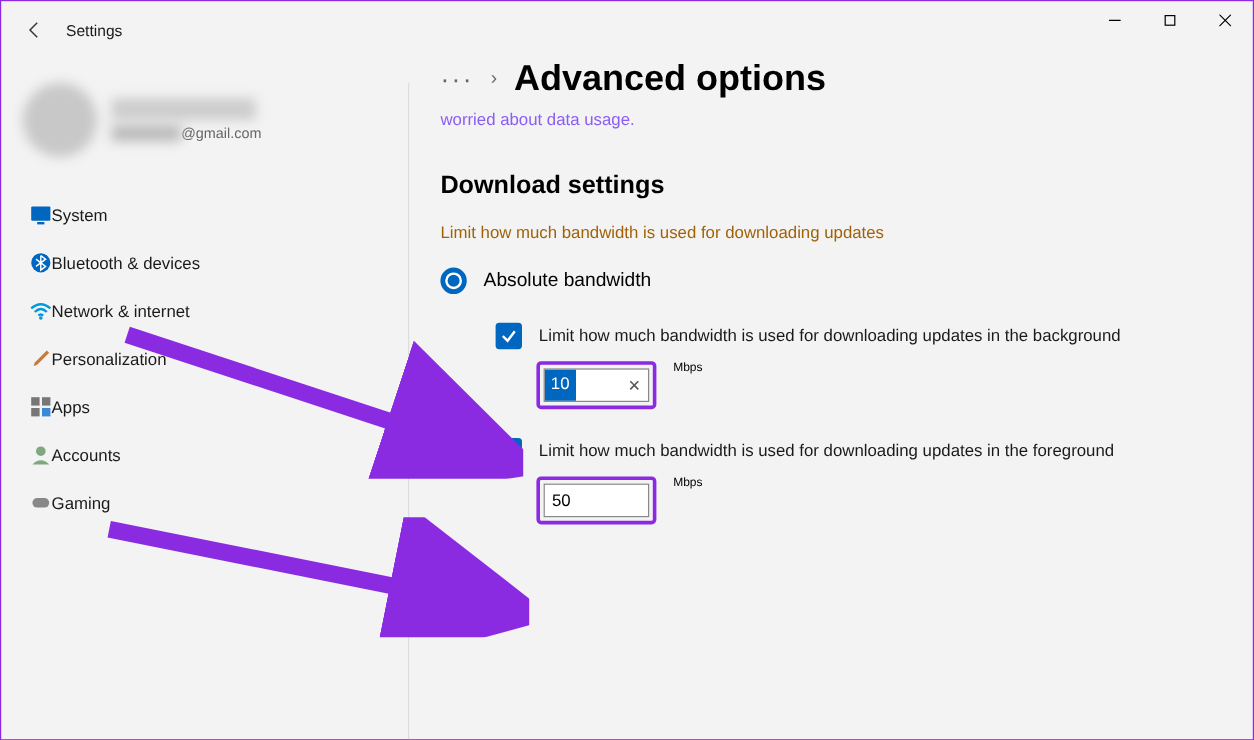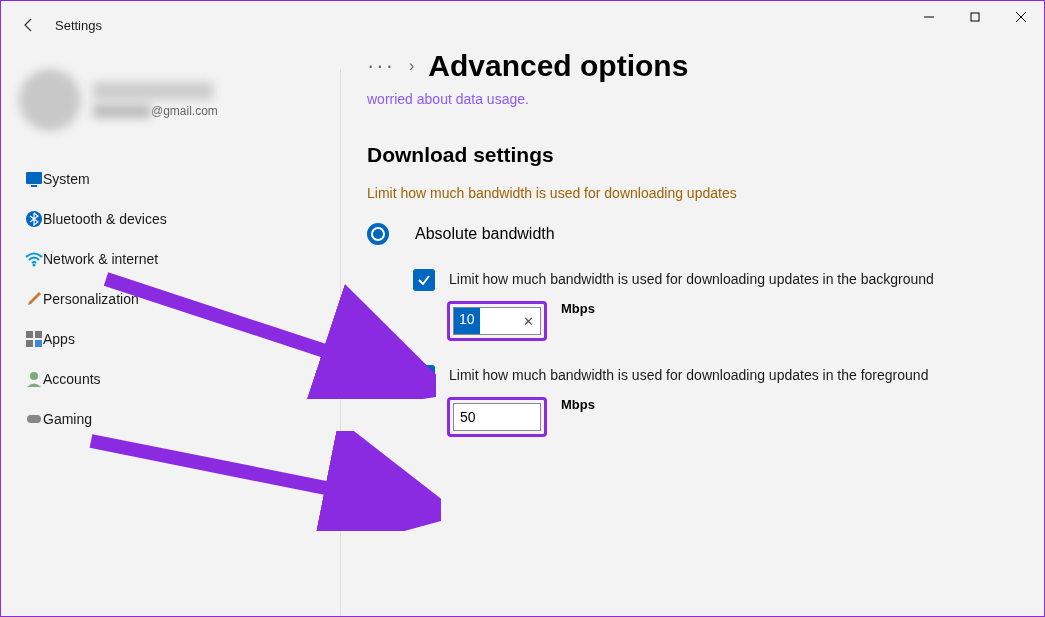--- a/index.html
+++ b/index.html
@@ -37,37 +37,37 @@
     .breadcrumb { display: flex; align-items: center; gap: 14px; margin-bottom: 6px; }
     .bc-more { font-size: 22px; letter-spacing: 2px; color: #666; cursor: pointer; }
     .bc-sep { font-size: 16px; color: #666; }
     .page-title { font-size: 30px; font-weight: 600; }
 
     .clip-text { font-size: 14px; color: #8b5cf6; margin-top: 8px; }
 
     .section-title { font-size: 21px; font-weight: 600; margin-top: 36px; margin-bottom: 18px; }
     .section-sub { font-size: 14px; color: #a16207; margin-bottom: 22px; }
 
-    .radio-row { display: flex; align-items: center; gap: 26px; margin-bottom: 24px; }
+    .radio-row { display: flex; align-items: center; gap: 14px; margin-bottom: 24px; }
     .radio { width: 22px; height: 22px; border-radius: 50%; border: 4px solid #0067c0; background: #fff; position: relative; }
     .radio::after { content: ''; position: absolute; inset: 2px; border-radius: 50%; background: #0067c0; }
 
     .check-block { display: flex; gap: 14px; margin-left: 46px; margin-bottom: 8px; }
     .checkbox { width: 22px; height: 22px; background: #0067c0; border-radius: 3px; display: flex; align-items: center; justify-content: center; flex-shrink: 0; }
     .check-label { font-size: 14px; color: #1a1a1a; line-height: 1.45; max-width: 530px; }
 
     .input-row { display: flex; align-items: flex-start; gap: 14px; margin-left: 80px; margin-top: 10px; margin-bottom: 24px; }
     .num-input-wrap { position: relative; border: 3px solid #8a2be2; border-radius: 4px; padding: 3px; }
     .num-input { width: 88px; height: 28px; border: 1px solid #888; padding: 0 22px 0 6px; font-size: 14px; background: #fff; }
     .num-input.sel { background: linear-gradient(to right, #0067c0 0, #0067c0 26px, #fff 26px); }
     .num-input.sel::selection { background: #0067c0; color: #fff; }
     .num-val-sel { position: absolute; left: 9px; top: 7px; color: #fff; font-size: 14px; pointer-events: none; z-index: 2;}
     .num-input.sel { color: transparent; }
     .clear-x { position: absolute; right: 10px; top: 10px; font-size: 13px; color: #555; cursor: pointer; }
-    .unit { font-size: 13px; font-weight: 700; }
+    .unit { font-size: 10px; font-weight: 400; }
 
     
     .arrow { position: absolute; pointer-events: none; z-index: 50; }
   </style>
 </head>
 <body>
 
 <div class="titlebar">
   <div class="back-btn">
     <svg width="16" height="16" viewBox="0 0 16 16">

